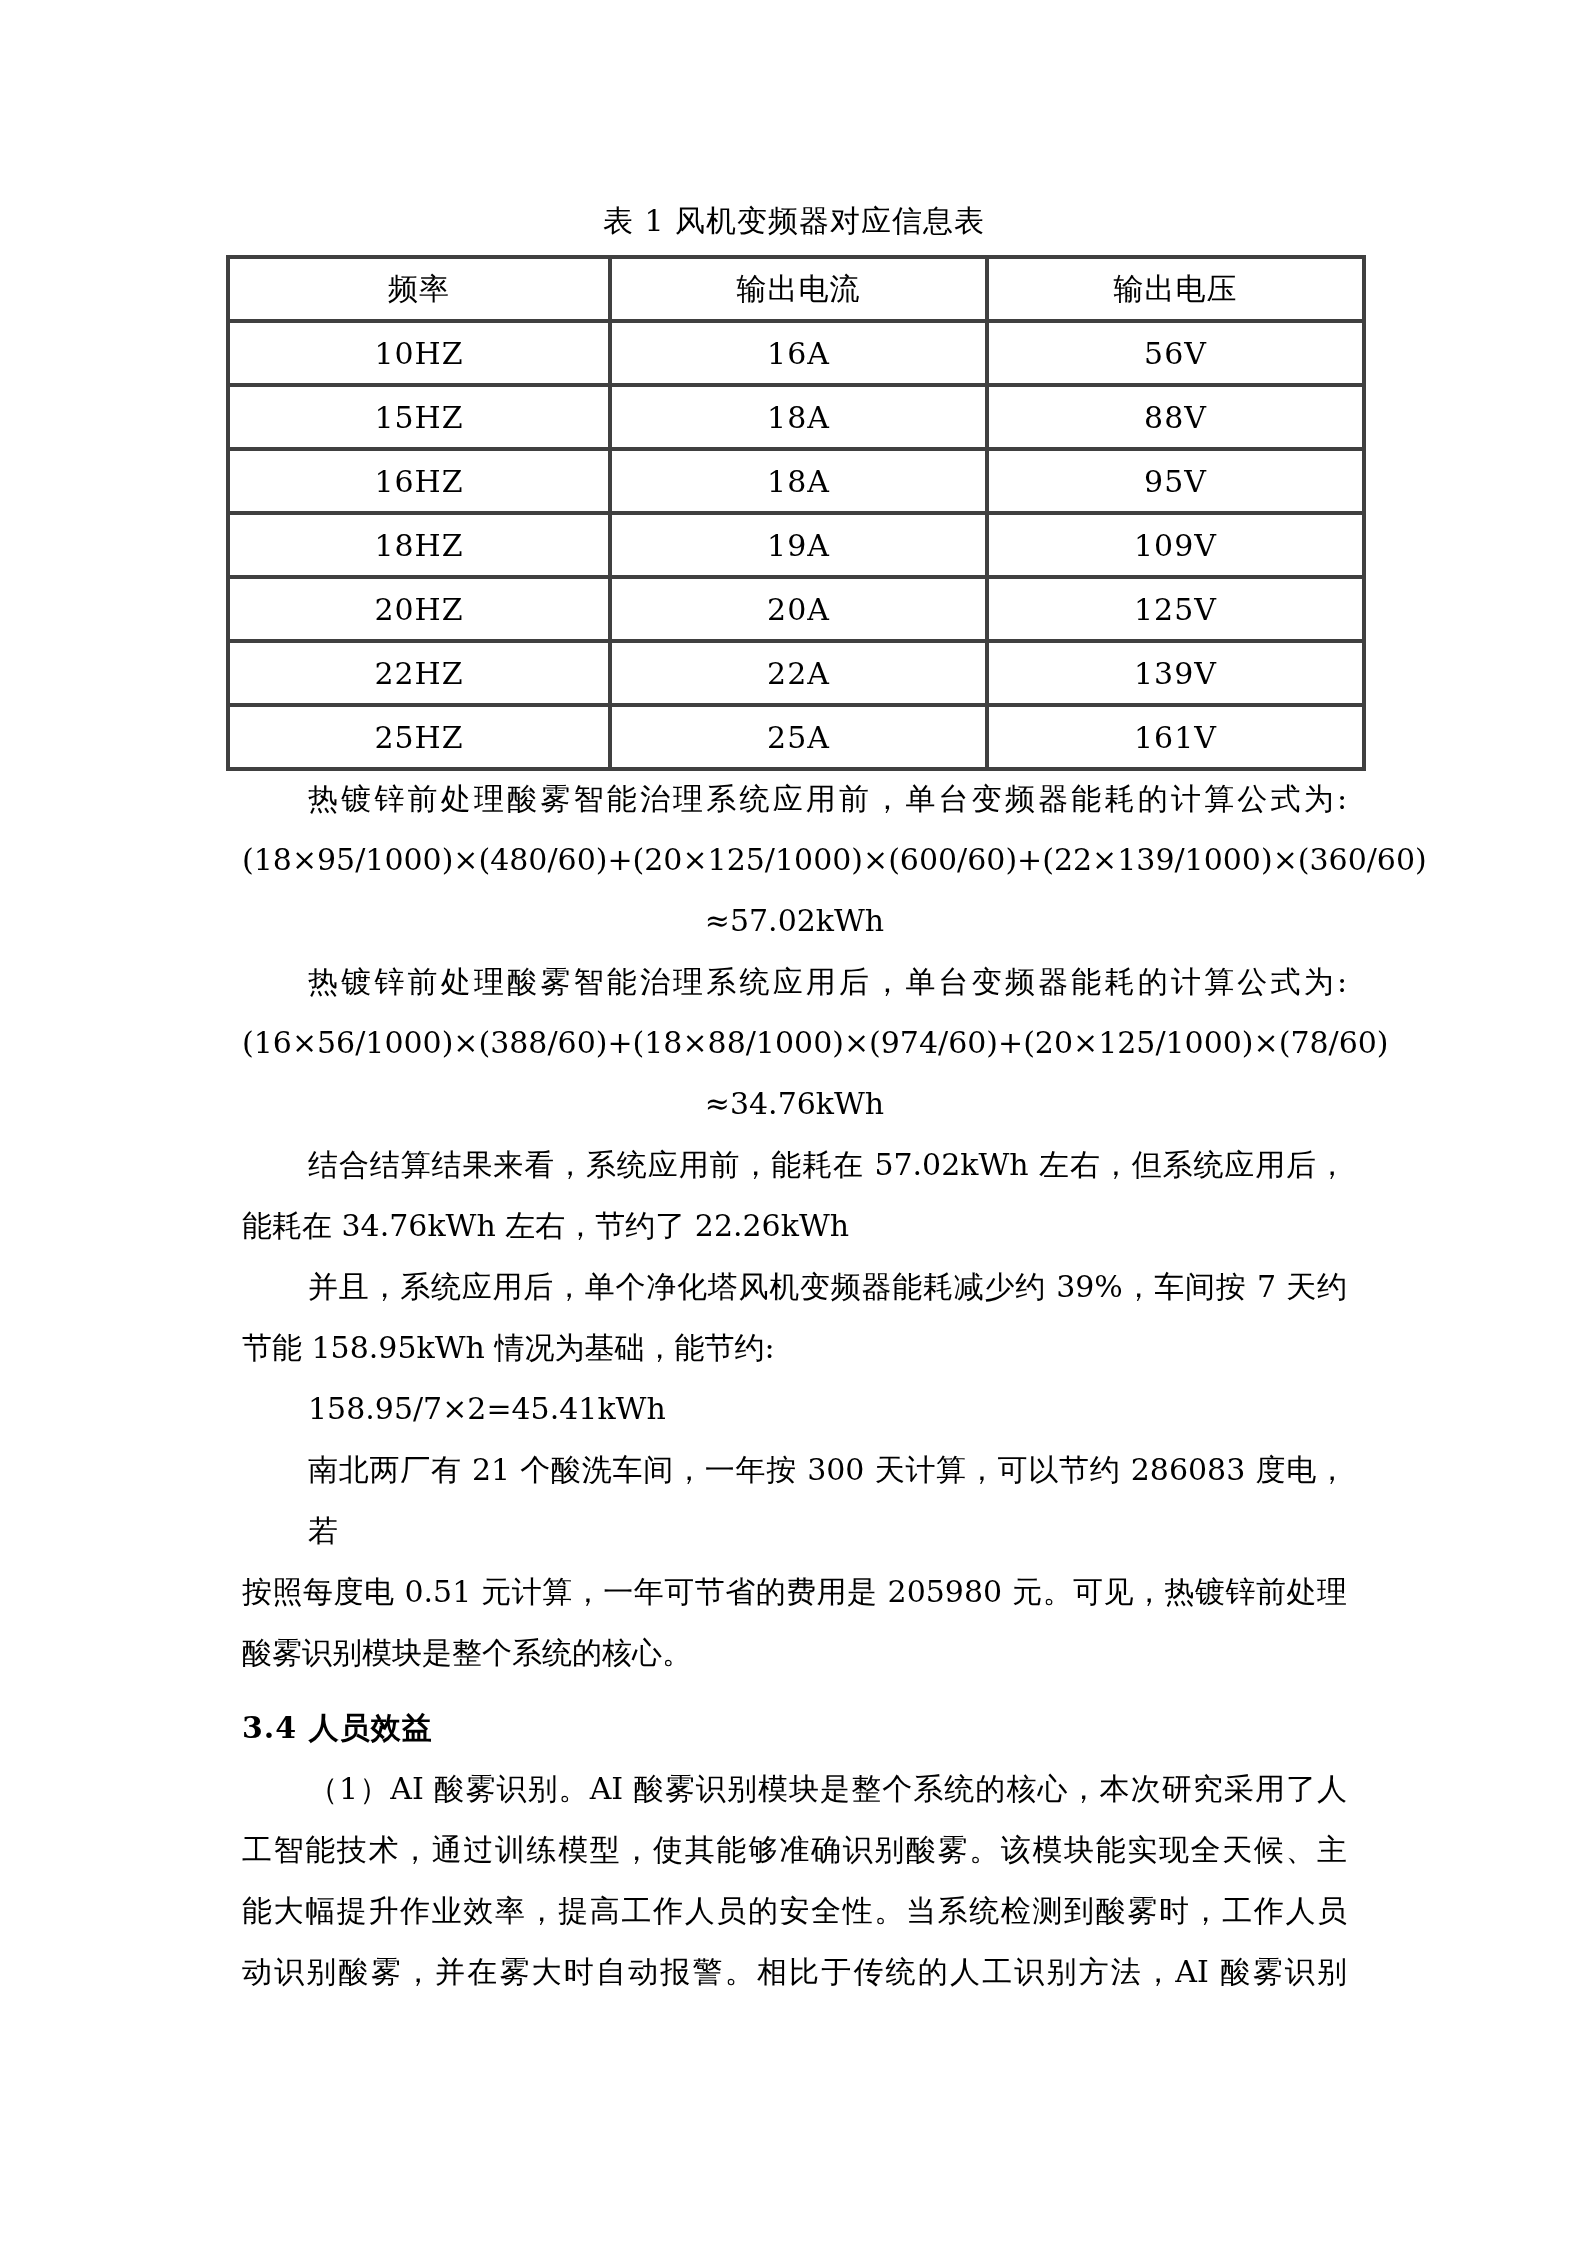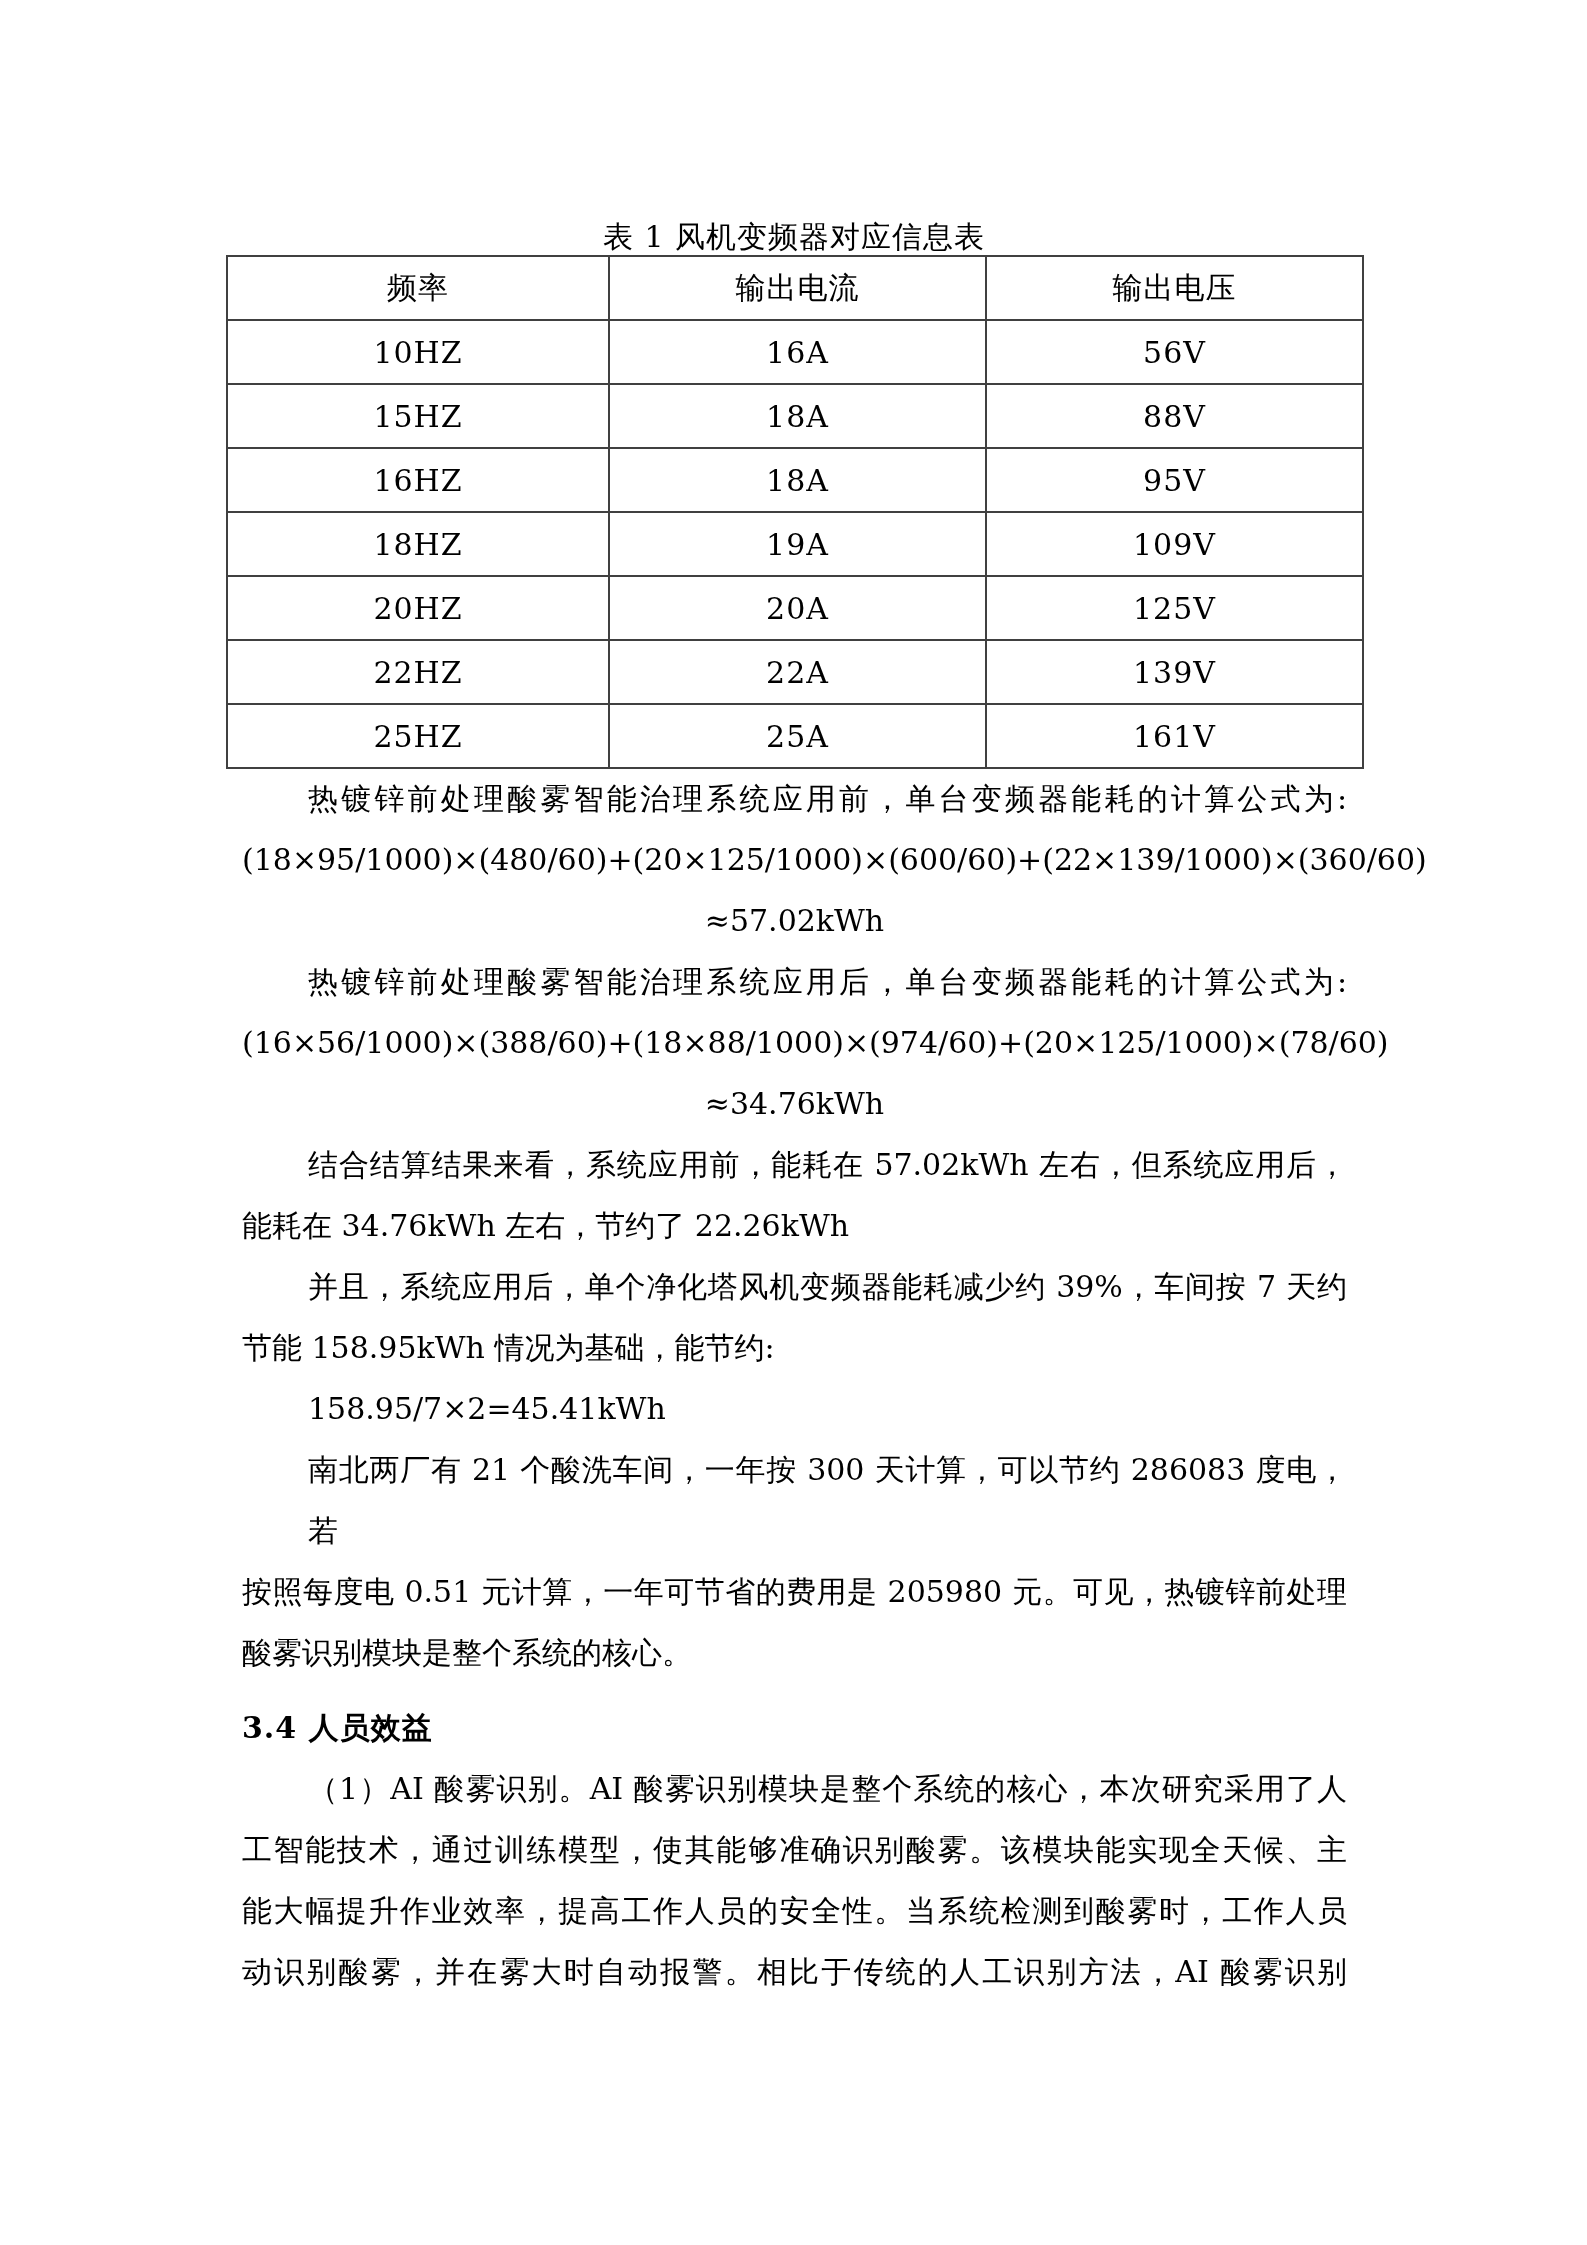--- a/index.html
+++ b/index.html
@@ -15,33 +15,32 @@
   }
   .caption {
     position: absolute;
     top: 198px;
     left: 226px;
     width: 1136px;
     text-align: center;
     font-size: 30px;
     line-height: 46px;
     letter-spacing: 1px;
-    margin-top: 16px;
   }
   table.info {
     position: absolute;
     top: 255px;
     left: 226px;
     width: 1136px;
     border-collapse: collapse;
     table-layout: fixed;
     font-size: 30px;
   }
   table.info th, table.info td {
-    border: 2px solid #404040;
+    border: 4px solid #404040;
     height: 64px;
     text-align: center;
     vertical-align: middle;
     font-weight: normal;
     padding: 0;
     letter-spacing: 1px;
   }
   .body-text {
     position: absolute;
     top: 768px;

